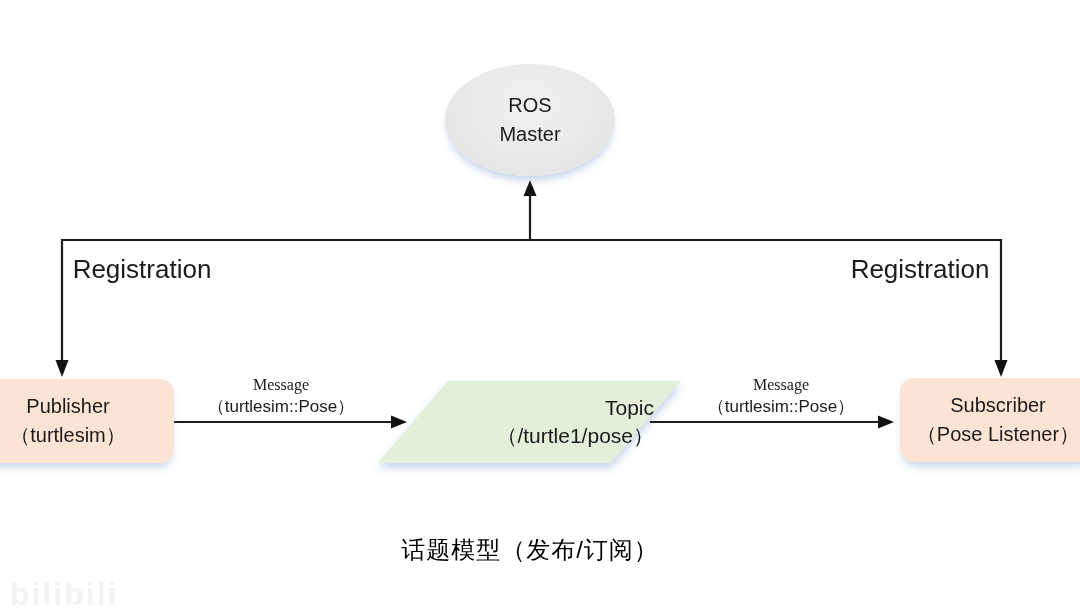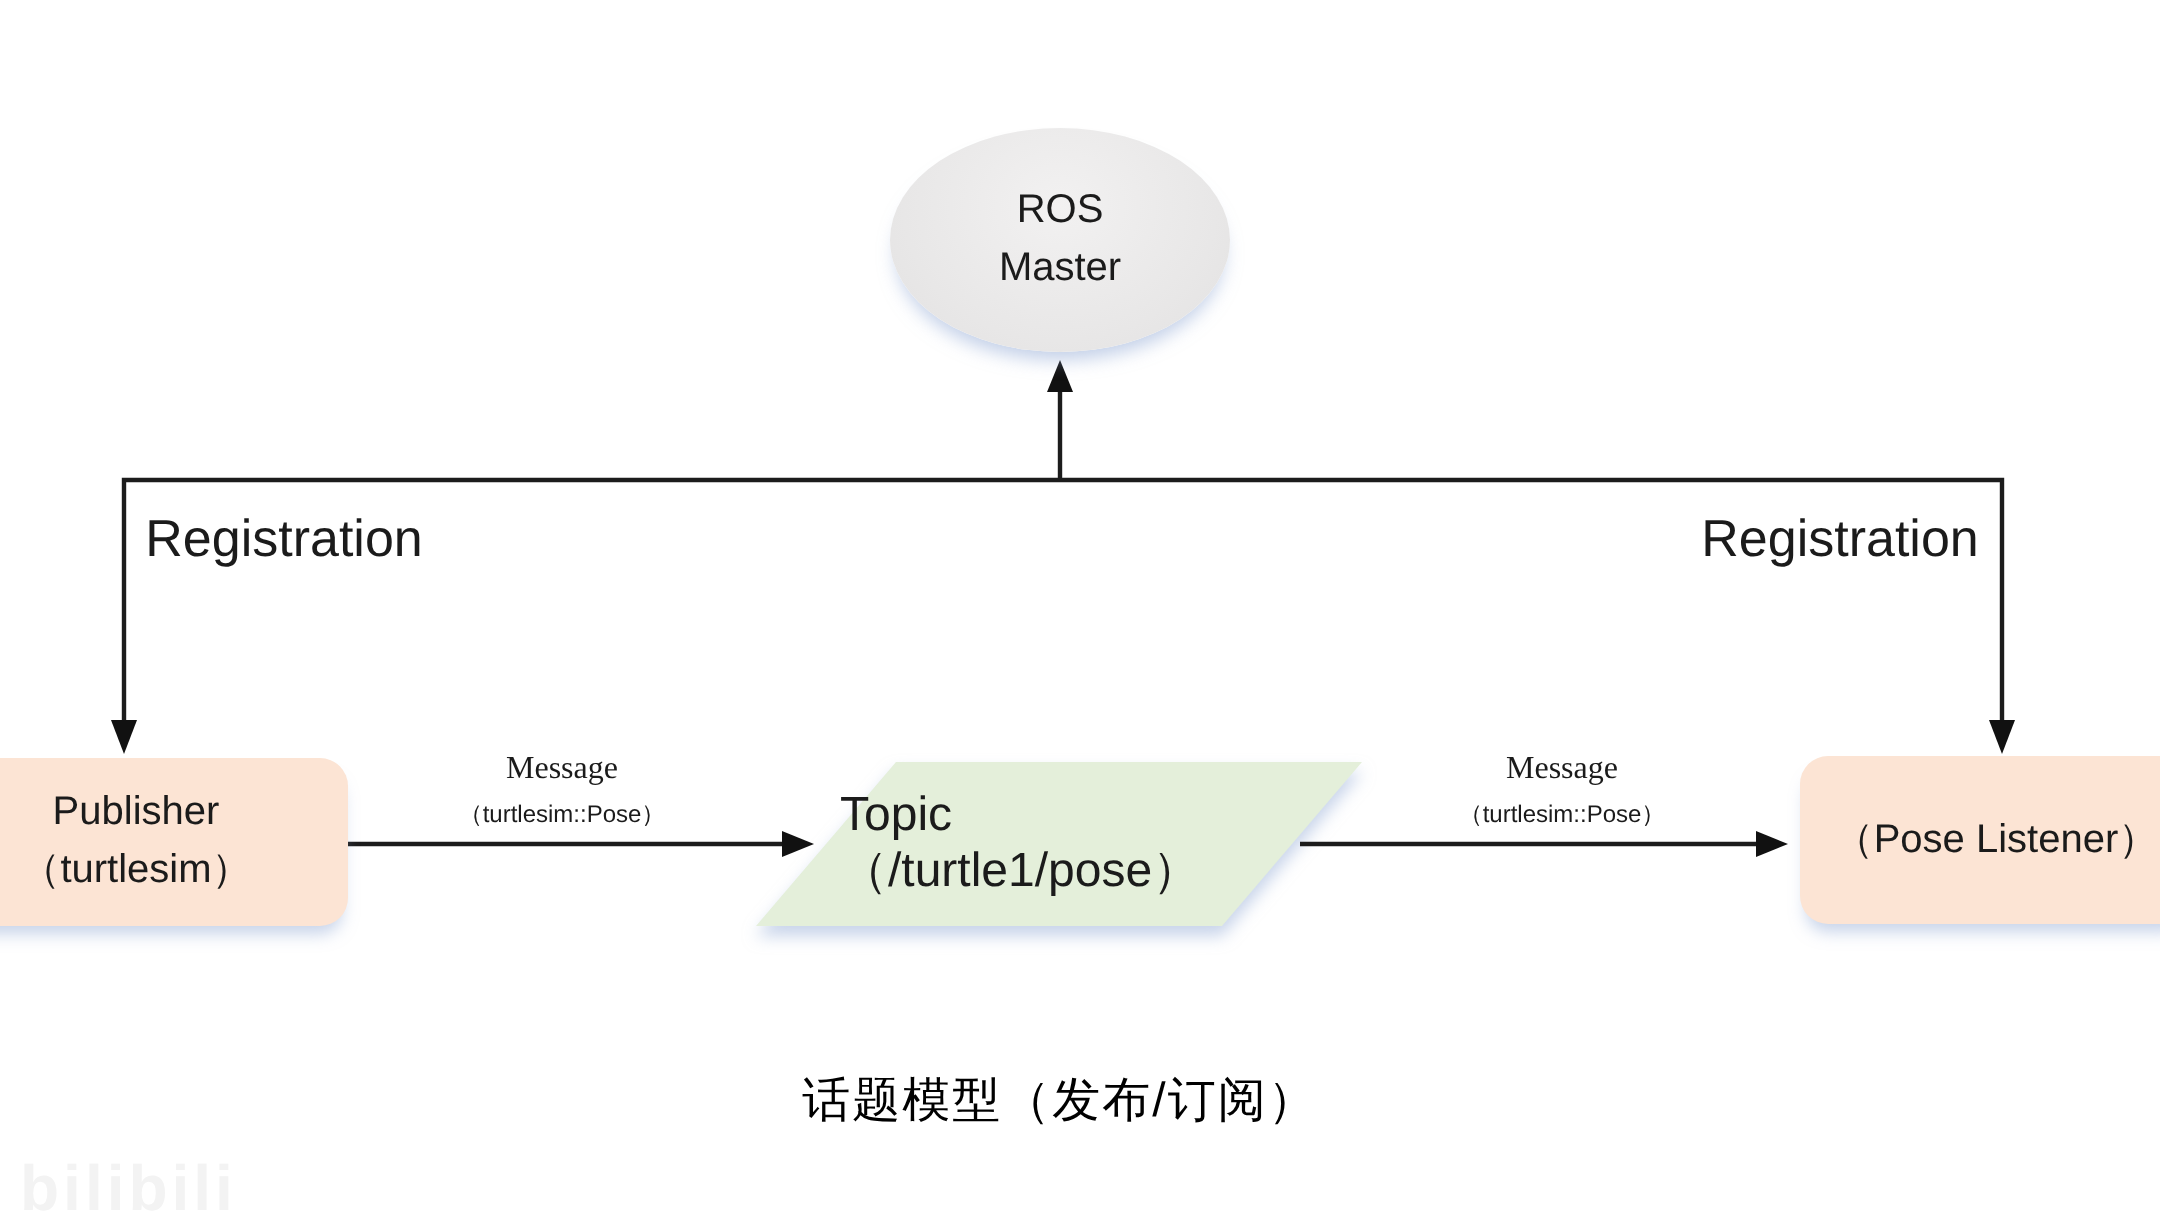--- a/index.html
+++ b/index.html
@@ -37,30 +37,30 @@
     box-shadow: 0 7px 9px -3px rgba(146,170,214,0.55);
   }
   .peach {
     background: #fce4d4;
     border-radius: 14px;
     box-shadow: 0 7px 8px -3px rgba(146,170,214,0.50);
   }
   .publisher { left: -28px; top: 379px; width: 192px; height: 84px; padding-right: 10px; }
   .subscriber { left: 900px; top: 378px; width: 196px; height: 84px; }
   .topic-label {
-    position: absolute; left: 420px; top: 394px; width: 220px;
-    text-align: left; font-size: 24px; line-height: 28px;
+    position: absolute; left: 434px; top: 394px; width: 220px;
+    text-align: right; font-size: 21px; line-height: 28px;
   }
   .edge-label { position: absolute; text-align: center; }
   .registration { top: 254px; width: 160px; font-size: 26px; }
   .reg-left { left: 62px; }
   .reg-right { left: 840px; }
   .message { top: 374px; width: 190px; line-height: 22px; }
   .message .m1 { font-size: 16px; font-family: Liberation Serif, serif; }
-  .message .m2 { font-size: 12px; }
+  .message .m2 { font-size: 17px; }
   .msg-left { left: 186px; }
   .msg-right { left: 686px; }
   .caption {
     position: absolute; left: 0; top: 534px; width: 1060px;
     text-align: center; font-size: 24px; font-weight: normal; color: #000000;
     letter-spacing: 1px;
   }
   .watermark {
     position: absolute; left: 10px; top: 576px;
     font-size: 32px; font-weight: bold; letter-spacing: 2px;
@@ -92,20 +92,21 @@
     <div>ROS</div>
     <div>Master</div>
   </div>
 
   <div class="node peach publisher">
     <div>Publisher</div>
     <div>（turtlesim）</div>
   </div>
 
   <div class="node peach subscriber">
+    <div>Subscriber</div>
     <div>（Pose Listener）</div>
   </div>
 
   <div class="topic-label">
     <div>Topic</div>
     <div>（/turtle1/pose）</div>
   </div>
 
   <div class="edge-label registration reg-left">Registration</div>
   <div class="edge-label registration reg-right">Registration</div>

